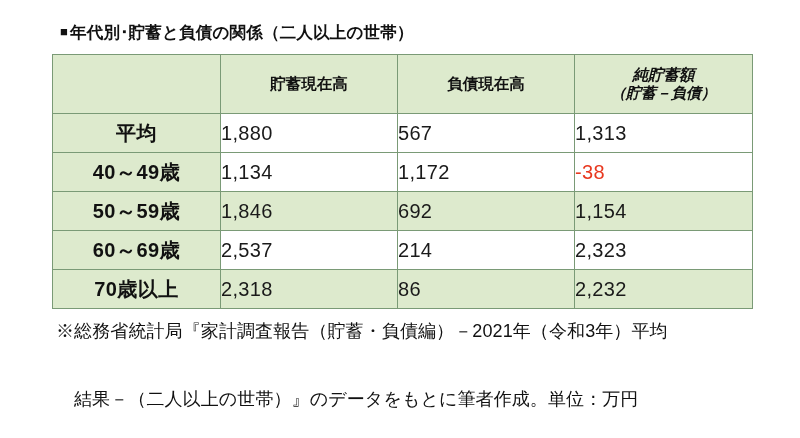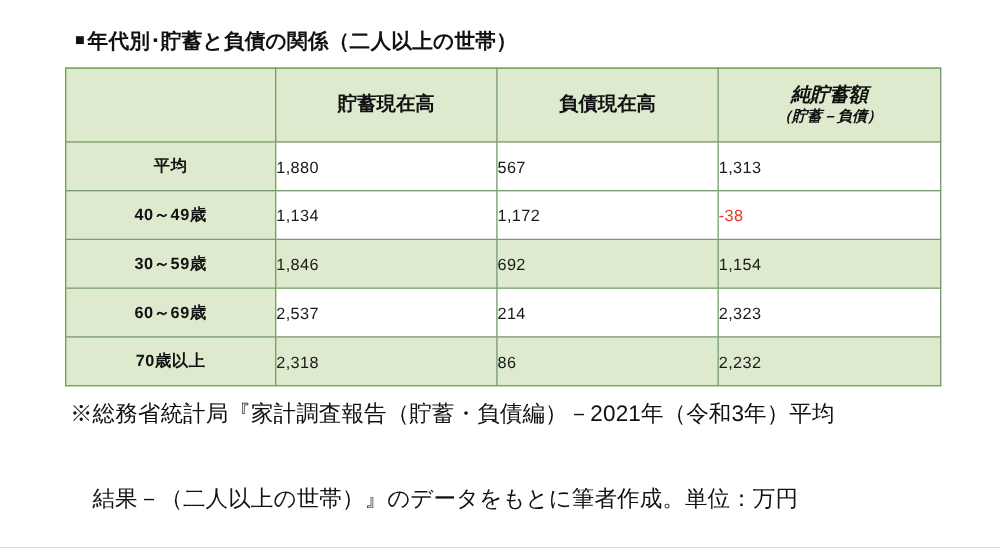--- a/index.html
+++ b/index.html
@@ -37,42 +37,42 @@
   table.data {
     border-collapse: collapse;
     width: 700px;
     table-layout: fixed;
     background: #84cc16;
   }
   table.data th, table.data td {
     border: 1px solid #7a9a76;
     padding: 0;
     height: 38px;
-    font-size: 13px;
+    font-size: 20px;
   }
   table.data thead th {
     background: #ddeacd;
     font-weight: bold;
     text-align: center;
     vertical-align: middle;
     height: 58px;
     line-height: 1.25;
     font-size: 15.5px;
     color: #111;
   }
   table.data thead th.corner {
     background: #ddeacd;
   }
   .hdr-two {
     display: block;
     font-style: italic;
   }
   .hdr-two .l2 {
     display: block;
-    font-size: 12px;
+    font-size: 15px;
   }
   td.rowhead {
     background: #ddeacd;
     font-weight: bold;
     text-align: center;
     vertical-align: middle;
     letter-spacing: 0.5px;
     color: #111;
   }
   td.val {
@@ -152,21 +152,21 @@
         <td class="val">567</td>
         <td class="val">1,313</td>
       </tr>
       <tr class="plain">
         <td class="rowhead">40～49歳</td>
         <td class="val">1,134</td>
         <td class="val">1,172</td>
         <td class="val neg">-38</td>
       </tr>
       <tr class="shade">
-        <td class="rowhead">30～59歳</td>
+        <td class="rowhead">50～59歳</td>
         <td class="val">1,846</td>
         <td class="val">692</td>
         <td class="val">1,154</td>
       </tr>
       <tr class="plain">
         <td class="rowhead">60～69歳</td>
         <td class="val">2,537</td>
         <td class="val">214</td>
         <td class="val">2,323</td>
       </tr>

